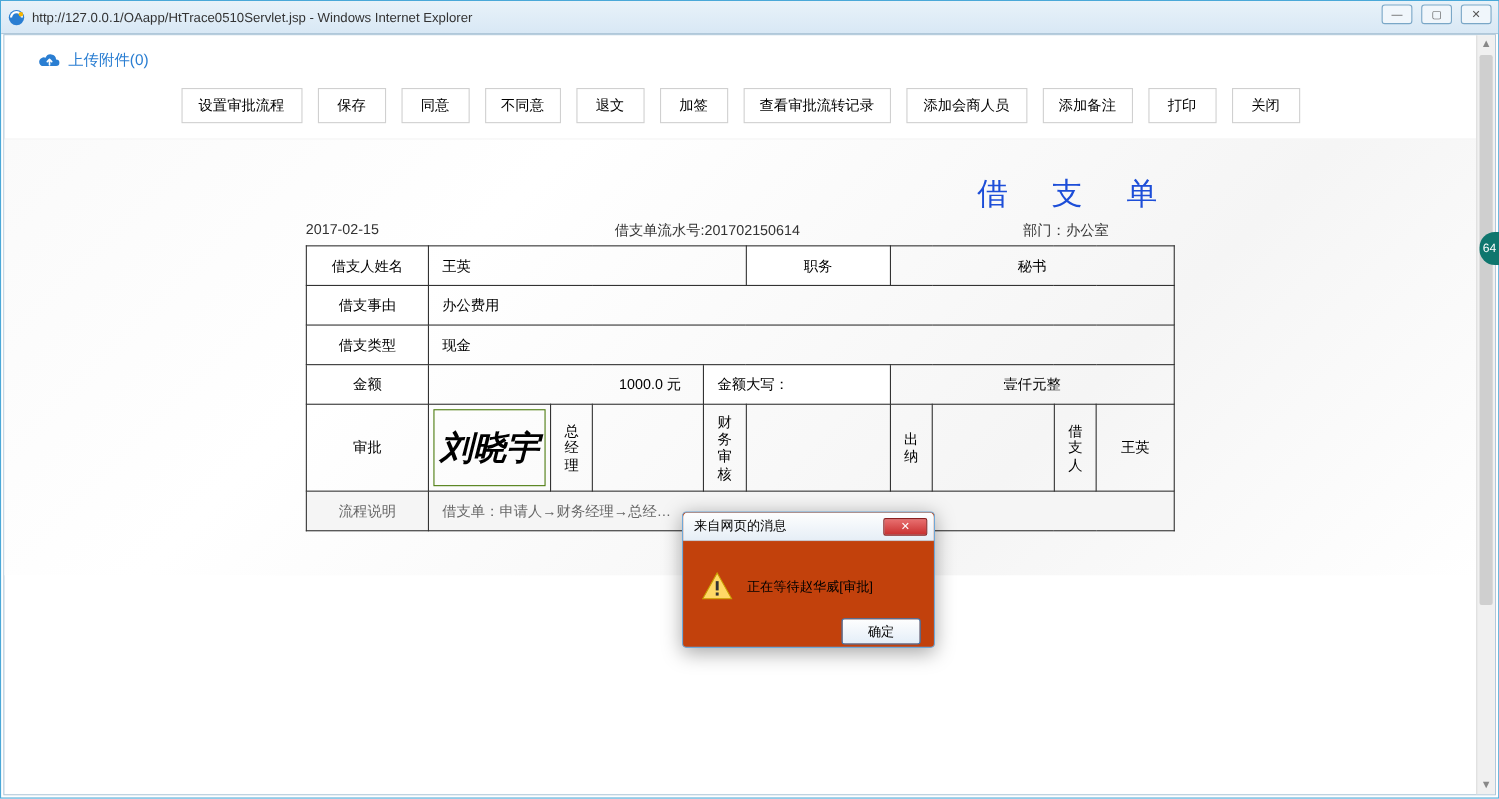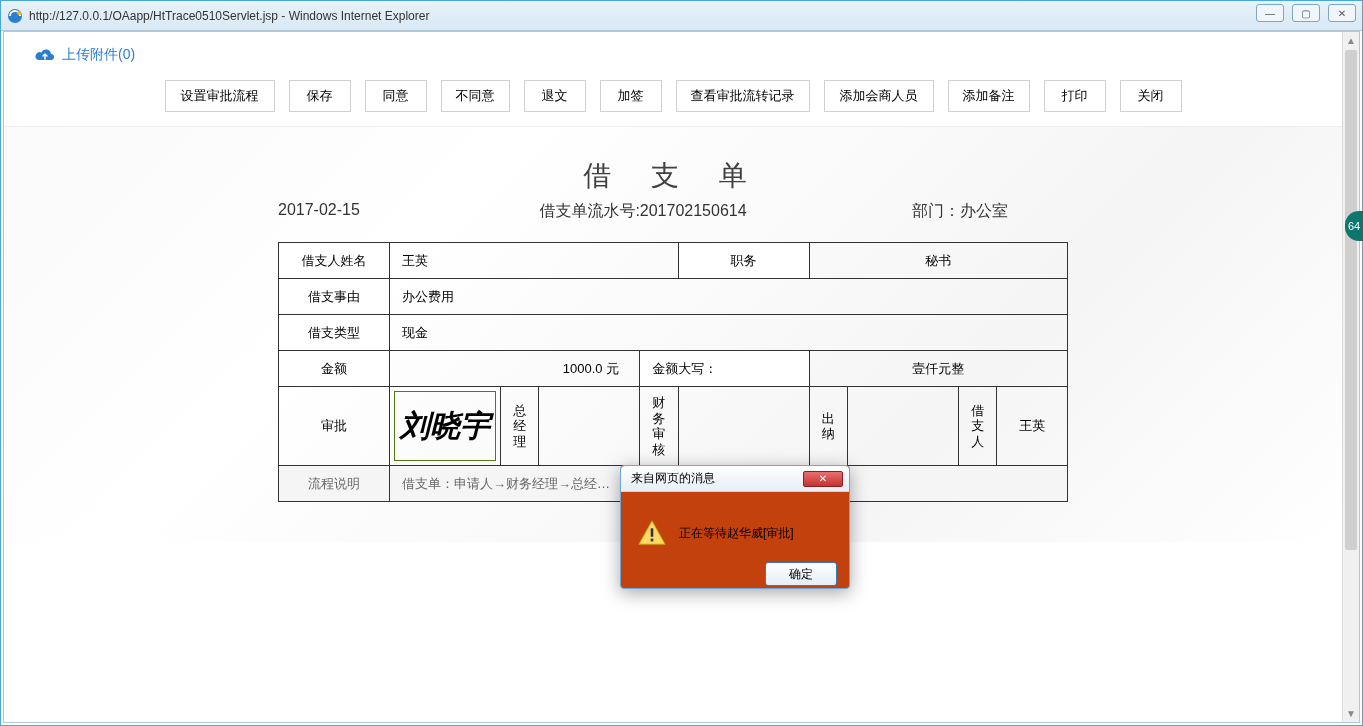--- a/index.html
+++ b/index.html
@@ -27,22 +27,22 @@
   .cloud-icon svg { display:block; }
 
   .toolbar { display:flex; justify-content:center; gap:14px; padding: 8px 0 14px; border-bottom: 1px solid #eee; }
   .toolbar button { background:#fff; border:1px solid #d0d0d0; padding:6px 14px; font-size:13px; cursor:pointer; min-width:62px; }
   .toolbar .wide { min-width:110px;text-align:center; }
 
   .form-area { background: #fff; padding: 30px 0 40px; position: relative; }
   .form-bg { position:absolute; inset:0; background: linear-gradient(135deg, #fafafa 0%, #ffffff 30%, #f5f5f5 70%, #fff 100%); }
   .form-inner { position:relative; width: 790px; margin: 0 auto; }
 
-  .form-title { text-align:center; font-size:28px; letter-spacing: 16px; color:#404040; padding-bottom: 6px; }
-  .meta-row { display:flex; justify-content:space-between; font-size:16px; color:#333; margin-bottom: 20px; }
+  .form-title { text-align:right; font-size:28px; letter-spacing: 16px; color:#1d4ed8; padding-bottom: 6px; }
+  .meta-row { display:flex; justify-content:space-between; font-size:13px; color:#333; margin-bottom: 4px; }
   .meta-item { flex:1; }
   .meta-item.center { text-align:center; }
   .meta-item.right { text-align:right; padding-right: 60px; }
 
   table.form-table { width:100%; border-collapse: collapse; }
   table.form-table td { border:1px solid #333; padding: 8px 12px; font-size:13px; height: 36px; }
   td.label { text-align:center; background:#fff; width:110px; }
   td.vlabel { text-align:center; width:30px; line-height:1.2; padding:8px 6px; }
   td.val { }
   .sign-row td { height: 92px; }

